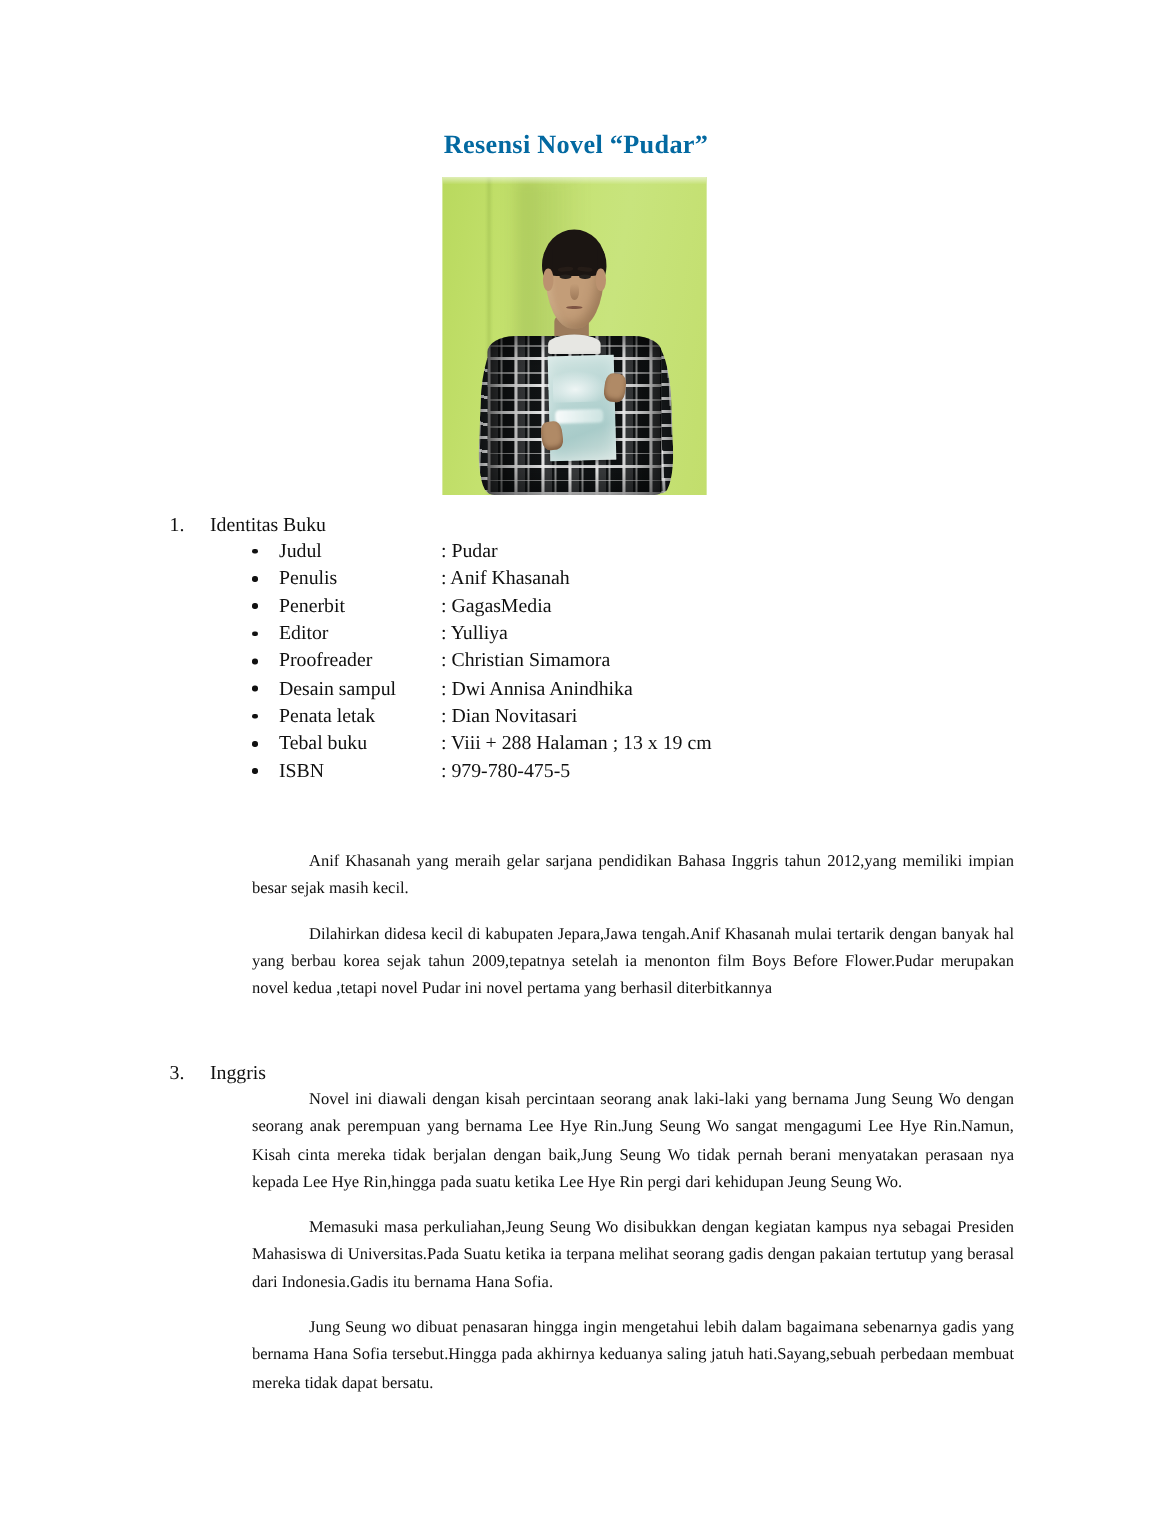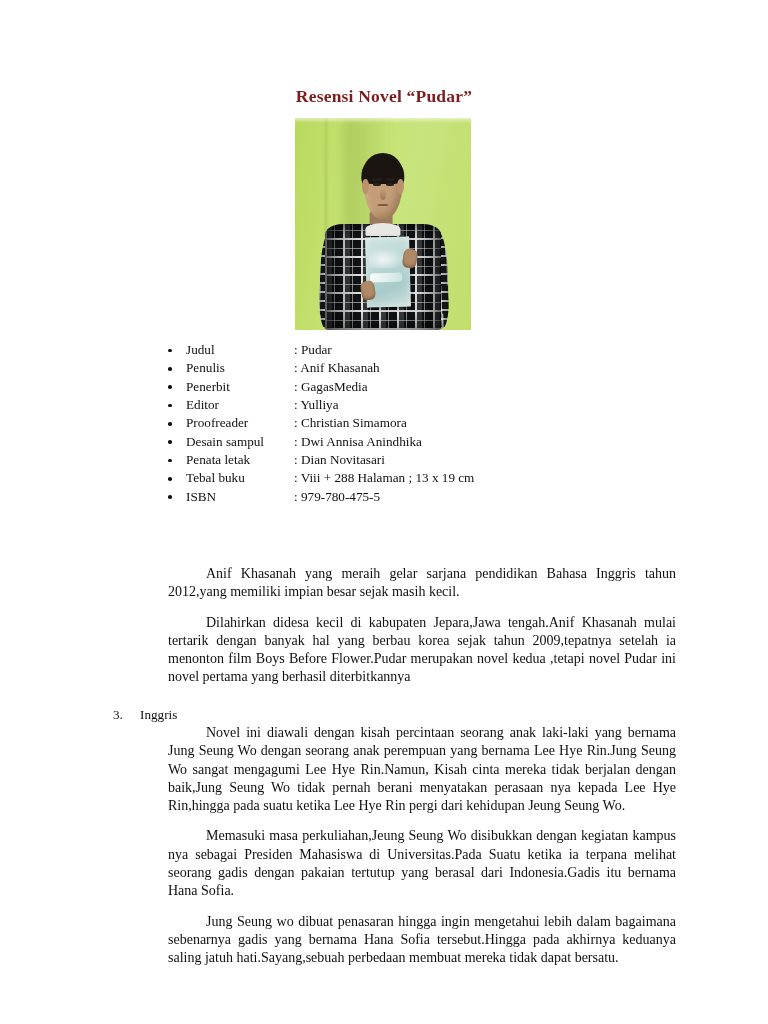--- a/index.html
+++ b/index.html
@@ -28,21 +28,21 @@
   .doc-title {
     position: absolute;
     left: 0;
     top: 86px;
     width: 768px;
     text-align: center;
     font-family: "Liberation Serif", "DejaVu Serif", serif;
     font-weight: bold;
     font-size: 17.5px;
     letter-spacing: 0.2px;
-    color: #7f1d1d;
+    color: #0369a1;
   }
 
   
   .photo-wrap {
     position: absolute;
     left: 295px;
     top: 118px;
     width: 176px;
     height: 212px;
     overflow: hidden;
@@ -327,21 +327,21 @@
 
   .para-block {
     margin-top: 1px;
     padding-left: 55px;
   }
   .para {
     margin: 0;
     text-align: justify;
     text-justify: inter-word;
     text-indent: 38px;
-    font-size: 14px;
+    font-size: 11px;
     line-height: 18.3px;
     hyphens: none;
   }
   .para + .para { margin-top: 12px; }
 
   
   .para:last-child { }
 </style>
 </head>
 <body>
@@ -380,20 +380,23 @@
           <div class="book-wisp"></div>
           <div class="book-title-art"></div>
         </div>
         <div class="hand-l"></div>
         <div class="hand-r"></div>
       </div>
     </div>
   </div>
 
   <div class="section" style="top:341px;">
+    <div class="sec-head">
+      <span class="sec-num">1.</span><span>Identitas Buku</span>
+    </div>
     <div class="bullet-list">
       <div class="bullet-row">
         <span class="bullet-dot"></span><span class="bullet-label">Judul</span><span class="bullet-value">: Pudar</span>
       </div>
       <div class="bullet-row">
         <span class="bullet-dot"></span><span class="bullet-label">Penulis</span><span class="bullet-value">: Anif Khasanah</span>
       </div>
       <div class="bullet-row">
         <span class="bullet-dot"></span><span class="bullet-label">Penerbit</span><span class="bullet-value">: GagasMedia</span>
       </div>

